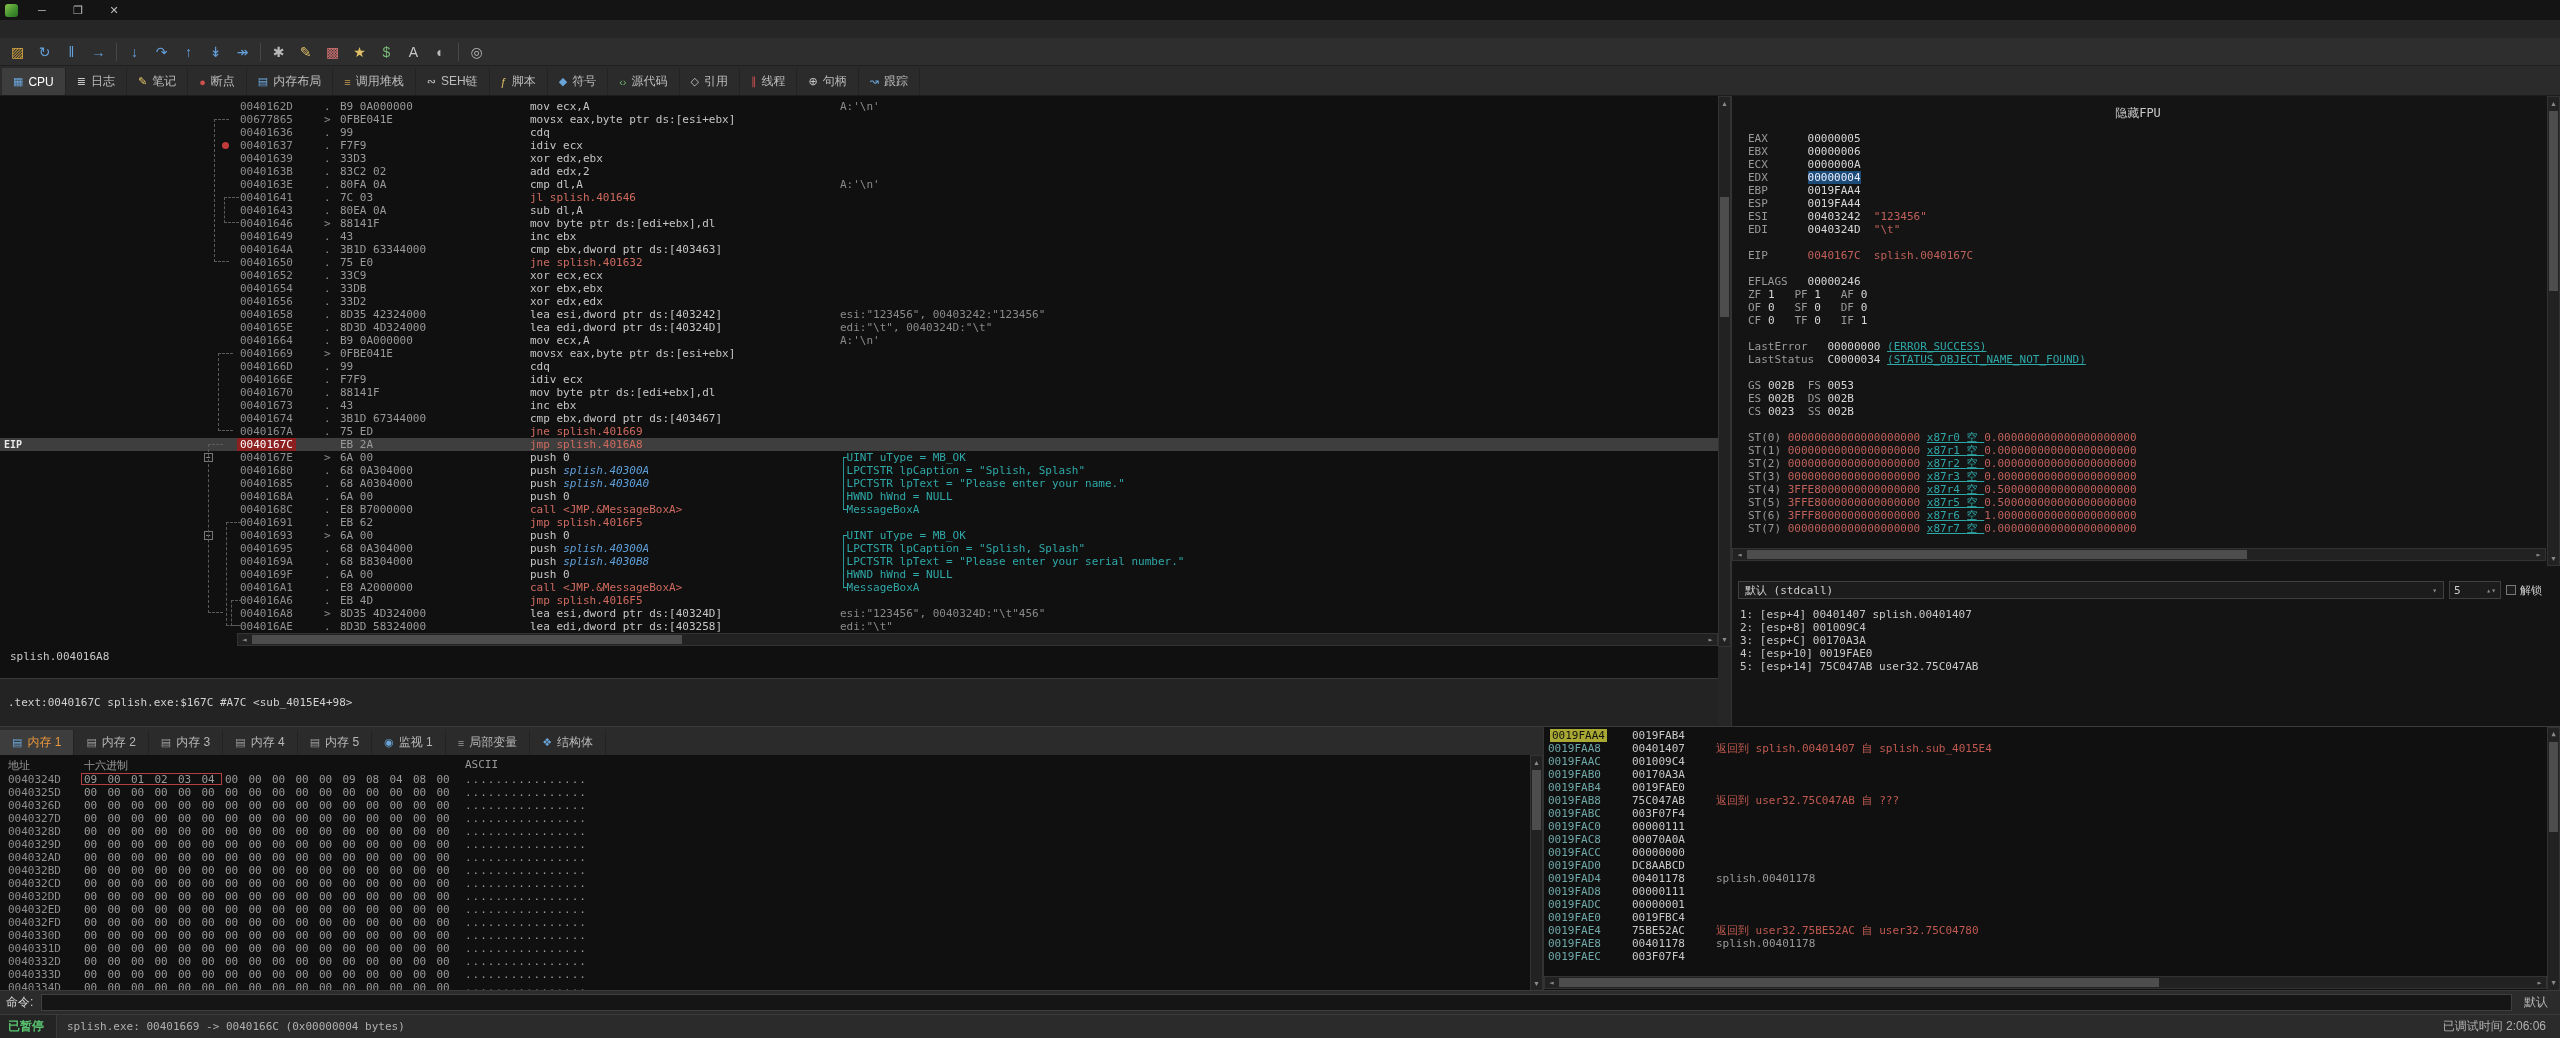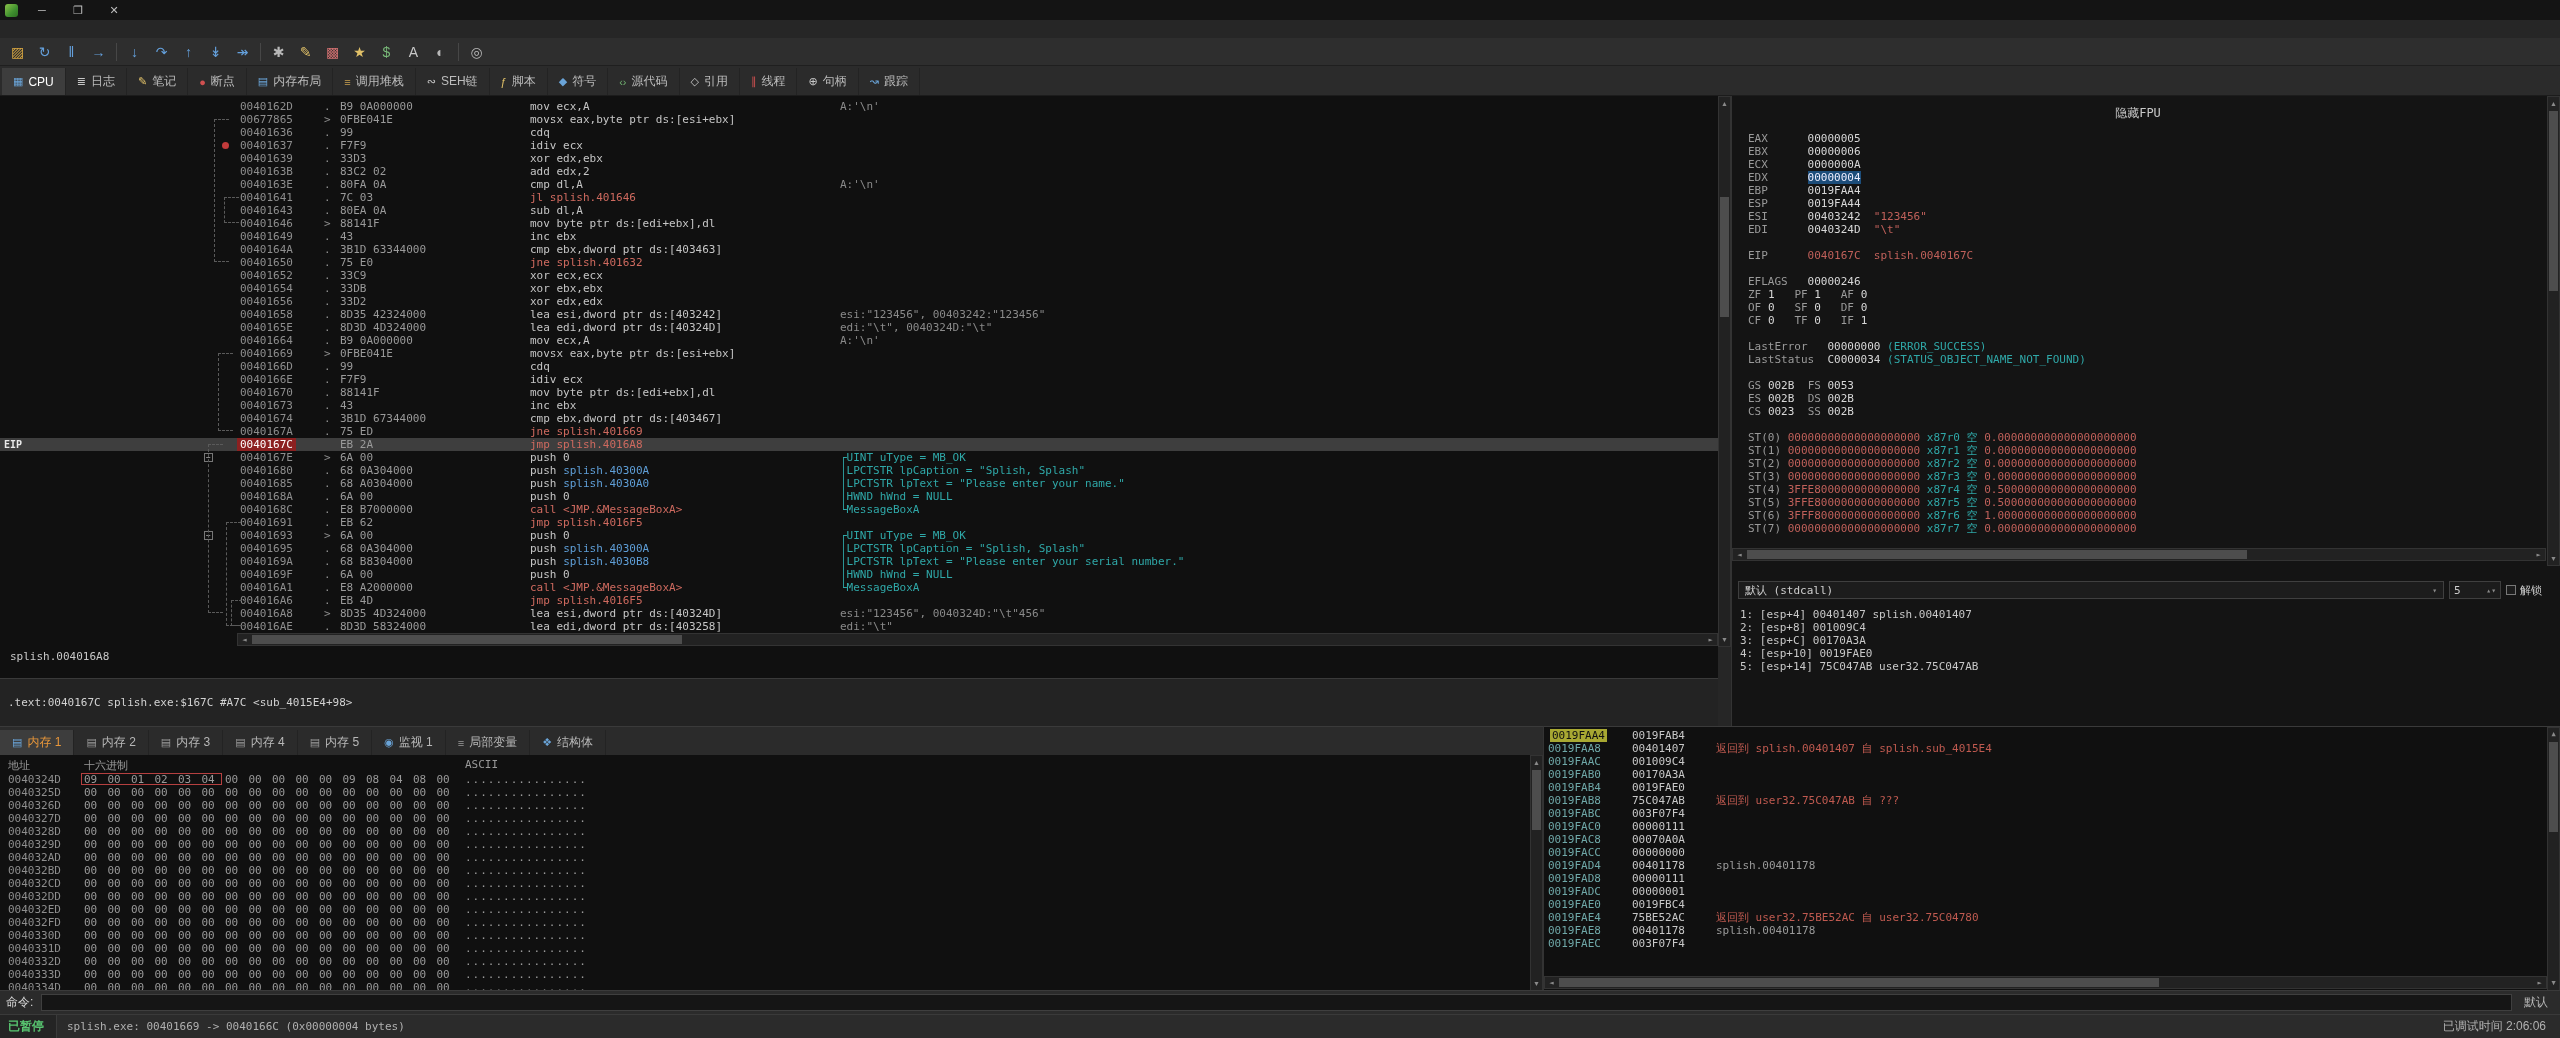--- a/index.html
+++ b/index.html
@@ -39,21 +39,21 @@
   .disasm { position:absolute; left:0; top:96px; width:1718px; height:630px; background:#101010; }
   .d-rows { position:absolute; left:0; top:4px; width:100%; }
   .d-row { position:relative; height:13px; font-size:11px; line-height:13px; white-space:pre; }
   .d-row.eip { background:#3e3e3e; }
   .d-addr { position:absolute; left:240px; color:#8e8e8e; }
   .d-addr.hl { background:#8c2020; color:#ffffff; padding:0 3px; left:237px; }
   .d-mark { position:absolute; left:324px; color:#8e8e8e; }
   .d-bytes { position:absolute; left:340px; color:#9a9a9a; }
   .d-instr { position:absolute; left:530px; color:#c6c6c6; }
   .d-instr.j { color:#cf6a5f; }
-  .op-b { color:#5f9fd8; }
+  .op-b { color:#5f9fd8;font-style:italic; }
   .d-cmt { position:absolute; left:840px; }
   .d-cmt.g { color:#8a8a8a; }
   .d-cmt.t { color:#2fa8a8; }
   .eip-label { position:absolute; left:4px; color:#eaeaea; font-size:10px; font-weight:bold; }
   .bp-dot { position:absolute; left:222px; top:3px; width:7px; height:7px; border-radius:50%; background:#c23b3b; }
   .blk-box { position:absolute; left:204px; top:2px; width:9px; height:9px; border:1px solid #777;
     color:#bbb; font-size:8px; line-height:7px; text-align:center; }
   .jline { position:absolute; width:15px; border-left:1px dashed #5a5a5a;
     border-top:1px dashed #5a5a5a; border-bottom:1px dashed #5a5a5a; }
   .branch-line { position:absolute; left:10px; top:554px; font-size:11px; color:#c8c8c8; }
@@ -72,21 +72,21 @@
   .v-thumb { position:absolute; left:1px; width:9px; background:#4d4d4d; }
 
   
   .regs { position:absolute; left:1731px; top:96px; width:829px; height:630px; background:#141414;
     border-left:1px solid #333; }
   .fpu-toggle { position:absolute; top:9px; left:0; right:16px; text-align:center;
     color:#c8c8c8; font-size:12px; }
   .r-lines { position:absolute; left:16px; top:36px; }
   .r-row { height:13px; font-size:11px; line-height:13px; white-space:pre; }
   .r-rn { color:#9a9a9a; } .r-rv { color:#d8d8d8; } .r-rx { color:#c0605a; }
-  .r-red { color:#c0605a; } .r-teal { color:#2fa8a8; }
+  .r-red { color:#c0605a; } .r-teal { color:#2fa8a8;text-decoration:underline; }
   .sel { background:#1c4d7a; color:#eef !important; }
 
   .args { position:absolute; left:0; top:480px; width:816px; height:150px; }
   .args-ctl { display:flex; align-items:center; gap:5px; padding:4px 6px 0 6px; height:24px; }
   .combo { flex:1; height:18px; background:#1c1c1c; border:1px solid #3f3f3f; color:#cfcfcf;
     font-size:11px; display:flex; align-items:center; padding:0 6px; justify-content:space-between; }
   .spin { width:52px; height:18px; background:#1c1c1c; border:1px solid #3f3f3f; color:#cfcfcf;
     font-size:11px; display:flex; align-items:center; padding:0 4px; justify-content:space-between; }
   .spin-btns, .caret { color:#8a8a8a; font-size:8px; }
   .chk { display:flex; align-items:center; gap:4px; color:#cfcfcf; font-size:11px; }
@@ -765,20 +765,21 @@
         <div class="s-row"><span class="s-addr ssel">0019FAA4</span><span class="s-val">0019FAB4</span></div>
         <div class="s-row"><span class="s-addr">0019FAA8</span><span class="s-val">00401407</span><span class="s-cmt r">返回到 splish.00401407 自 splish.sub_4015E4</span></div>
         <div class="s-row"><span class="s-addr">0019FAAC</span><span class="s-val">001009C4</span></div>
         <div class="s-row"><span class="s-addr">0019FAB0</span><span class="s-val">00170A3A</span></div>
         <div class="s-row"><span class="s-addr">0019FAB4</span><span class="s-val">0019FAE0</span></div>
         <div class="s-row"><span class="s-addr">0019FAB8</span><span class="s-val">75C047AB</span><span class="s-cmt r">返回到 user32.75C047AB 自 ???</span></div>
         <div class="s-row"><span class="s-addr">0019FABC</span><span class="s-val">003F07F4</span></div>
         <div class="s-row"><span class="s-addr">0019FAC0</span><span class="s-val">00000111</span></div>
         <div class="s-row"><span class="s-addr">0019FAC8</span><span class="s-val">00070A0A</span></div>
         <div class="s-row"><span class="s-addr">0019FACC</span><span class="s-val">00000000</span></div>
+        <div class="s-row"><span class="s-addr">0019FAD0</span><span class="s-val">DC8AABCD</span></div>
         <div class="s-row"><span class="s-addr">0019FAD4</span><span class="s-val">00401178</span><span class="s-cmt g">splish.00401178</span></div>
         <div class="s-row"><span class="s-addr">0019FAD8</span><span class="s-val">00000111</span></div>
         <div class="s-row"><span class="s-addr">0019FADC</span><span class="s-val">00000001</span></div>
         <div class="s-row"><span class="s-addr">0019FAE0</span><span class="s-val">0019FBC4</span></div>
         <div class="s-row"><span class="s-addr">0019FAE4</span><span class="s-val">75BE52AC</span><span class="s-cmt r">返回到 user32.75BE52AC 自 user32.75C04780</span></div>
         <div class="s-row"><span class="s-addr">0019FAE8</span><span class="s-val">00401178</span><span class="s-cmt g">splish.00401178</span></div>
         <div class="s-row"><span class="s-addr">0019FAEC</span><span class="s-val">003F07F4</span></div>
       </div>
     <div class="hscroll" style="left:0; width:1003px; top:249px;">
       <div class="sb-arr l">◄</div>

